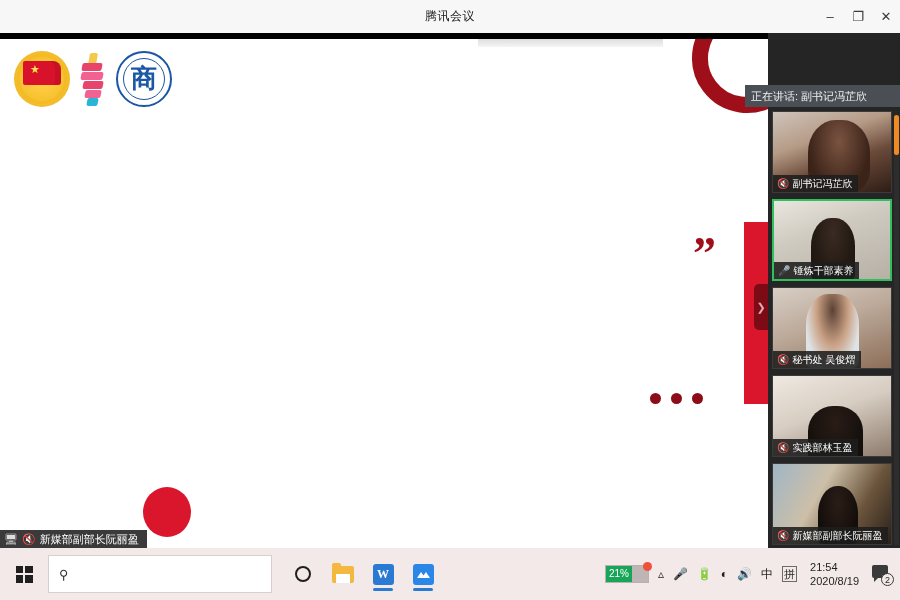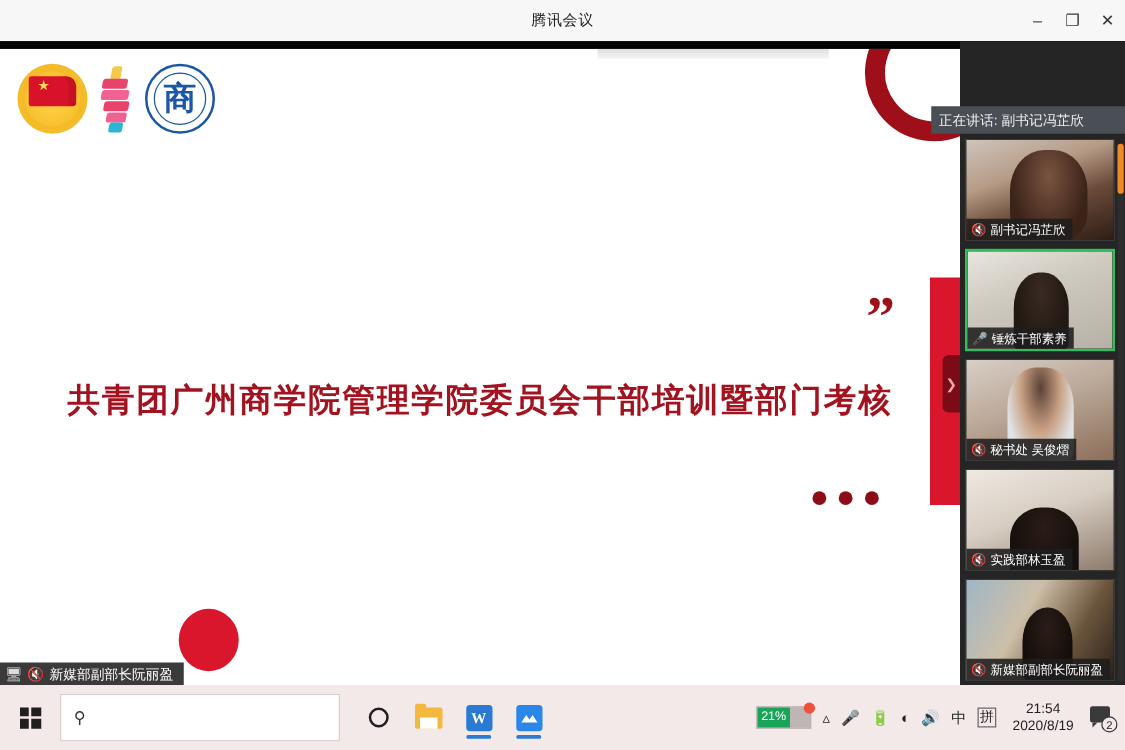--- a/index.html
+++ b/index.html
@@ -271,21 +271,21 @@
   .net-badge {
     position: relative; display:flex; align-items:center; height:18px;
     border:1px solid #b9b0b0; background:#d6d0cf;
   }
   .net-badge .pct { background:#18a558; color:#fff; font-size:10px; padding:1px 3px; line-height:14px; }
   .net-badge .gry { width: 16px; height: 16px; background:#bdb6b4; }
   .net-badge .dot { position:absolute; right:-4px; top:-4px; width:9px; height:9px; border-radius:50%; background:#f0503a; }
   .tray-ico { font-size: 12px; color:#1f1f1f; }
   .ime { font-size: 12px; color:#1f1f1f; }
   .ime-box { font-size: 11px; color:#1f1f1f; border:1px solid #6b6b6b; padding: 0 1px; line-height: 14px; }
-  .clock { text-align:center; line-height: 14px; font-size: 11px; color:#1f1f1f; margin-left: 4px; }
+  .clock { line-height: 14px; font-size: 11px; color:#1f1f1f; margin-left: 4px; }
   .notif { position:relative; width: 20px; height: 20px; margin-left: 4px; }
   .notif .bubble { width:16px; height:13px; background:#3a3a3a; border-radius:2px; position:absolute; left:0; top:1px;}
   .notif .bubble::after{content:"";position:absolute;left:2px;bottom:-4px;border-width:4px 4px 0 0;border-style:solid;border-color:#3a3a3a transparent transparent transparent;}
   .notif .cnt { position:absolute; right:-2px; bottom:-2px; width:13px; height:13px; border-radius:50%;
                 background:#f3e9e9; border:1px solid #3a3a3a; color:#1f1f1f; font-size:9px;
                 display:flex;align-items:center;justify-content:center; }
 </style>
 </head>
 <body>
 
@@ -320,21 +320,20 @@
             <i style="left:7px;top:30px;width:20px;height:8px;background:#e8436b;"></i>
             <i style="left:9px;top:39px;width:16px;height:8px;background:#f06292;"></i>
             <i style="left:11px;top:47px;width:11px;height:8px;background:#29b6d6;"></i>
           </div>
           <div class="logo-uni">
             <span class="glyph">商</span>
           </div>
         </div>
 
 
-        <div class="subhead">共青团广州商学院管理学院委员会干部培训暨部门考核</div>
 
 
         <div class="dots3">
           <span></span>
           <span></span>
           <span></span>
         </div>
 
         <div class="circle-a"></div>
 

